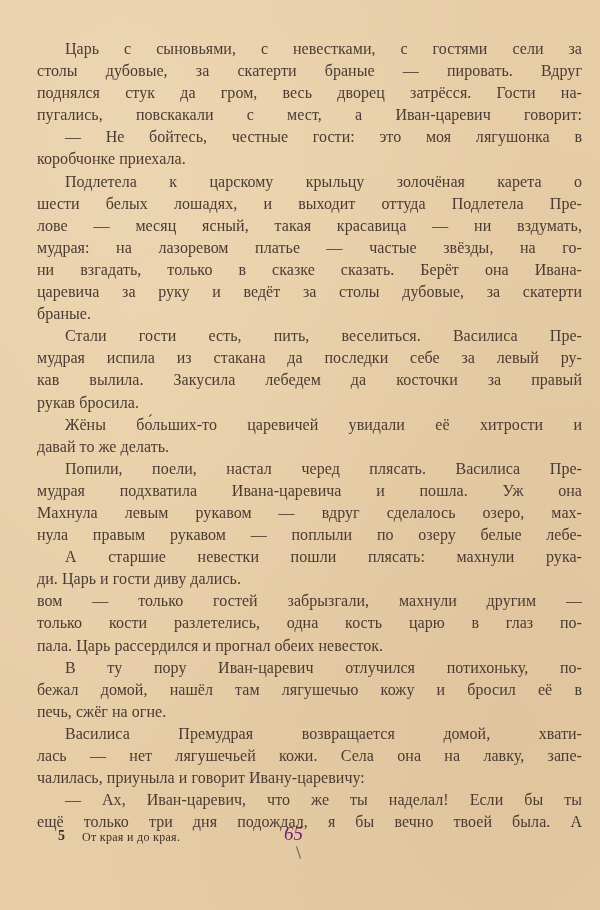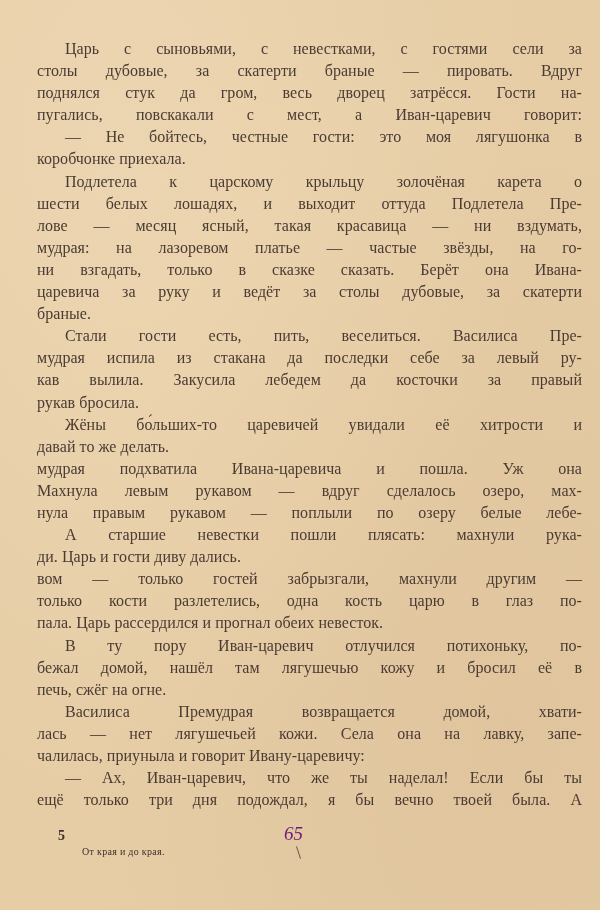--- a/index.html
+++ b/index.html
@@ -26,21 +26,21 @@
   }
   .line.indent { padding-left: 28px; }
   .line.last { text-align-last: left; }
   .footer {
     position: absolute; top: 826px; left: 58px; width: 400px; height: 30px;
   }
   .sig-num {
     position: absolute; left: 0; top: 2px; font-size: 14px; font-weight: bold; color: #3e302a;
   }
   .sig-title {
-    position: absolute; left: 24px; top: 20px; font-size: 10px; color: #3e302a; letter-spacing: 0.3px;
+    position: absolute; left: 24px; top: 4px; font-size: 12px; color: #3e302a; letter-spacing: 0.3px;
   }
   .page-num {
     position: absolute; left: 226px; top: -3px; font-size: 19px; font-style: italic; color: #701a75;
   }
   .tick {
     position: absolute; left: 240px; top: 20px; width: 1px; height: 13px;
     background: #6a584c; transform: rotate(-18deg);
   }
 </style>
 </head>
@@ -59,20 +59,21 @@
     <div class="line">мудрая: на лазоревом платье — частые звёзды, на го-</div>
     <div class="line">ни взгадать, только в сказке сказать. Берёт она Ивана-</div>
     <div class="line">царевича за руку и ведёт за столы дубовые, за скатерти</div>
     <div class="line last">браные.</div>
     <div class="line indent">Стали гости есть, пить, веселиться.  Василиса Пре-</div>
     <div class="line">мудрая испила из стакана да последки себе за левый ру-</div>
     <div class="line">кав вылила.  Закусила лебедем да косточки за правый</div>
     <div class="line last">рукав бросила.</div>
     <div class="line indent">Жёны бо́льших-то царевичей увидали её хитрости и</div>
     <div class="line last">давай то же делать.</div>
+    <div class="line indent">Попили, поели, настал черед плясать. Василиса Пре-</div>
     <div class="line">мудрая подхватила Ивана-царевича и пошла. Уж она</div>
     <div class="line">Махнула левым рукавом — вдруг сделалось озеро, мах-</div>
     <div class="line">нула правым рукавом — поплыли по озеру белые лебе-</div>
     <div class="line indent">А старшие невестки пошли плясать: махнули рука-</div>
     <div class="line last">ди. Царь и гости диву дались.</div>
     <div class="line">вом — только гостей забрызгали, махнули другим —</div>
     <div class="line">только кости разлетелись, одна кость царю в глаз по-</div>
     <div class="line last">пала. Царь рассердился и прогнал обеих невесток.</div>
     <div class="line indent">В ту пору Иван-царевич отлучился потихоньку, по-</div>
     <div class="line">бежал домой, нашёл там лягушечью кожу и бросил её в</div>

